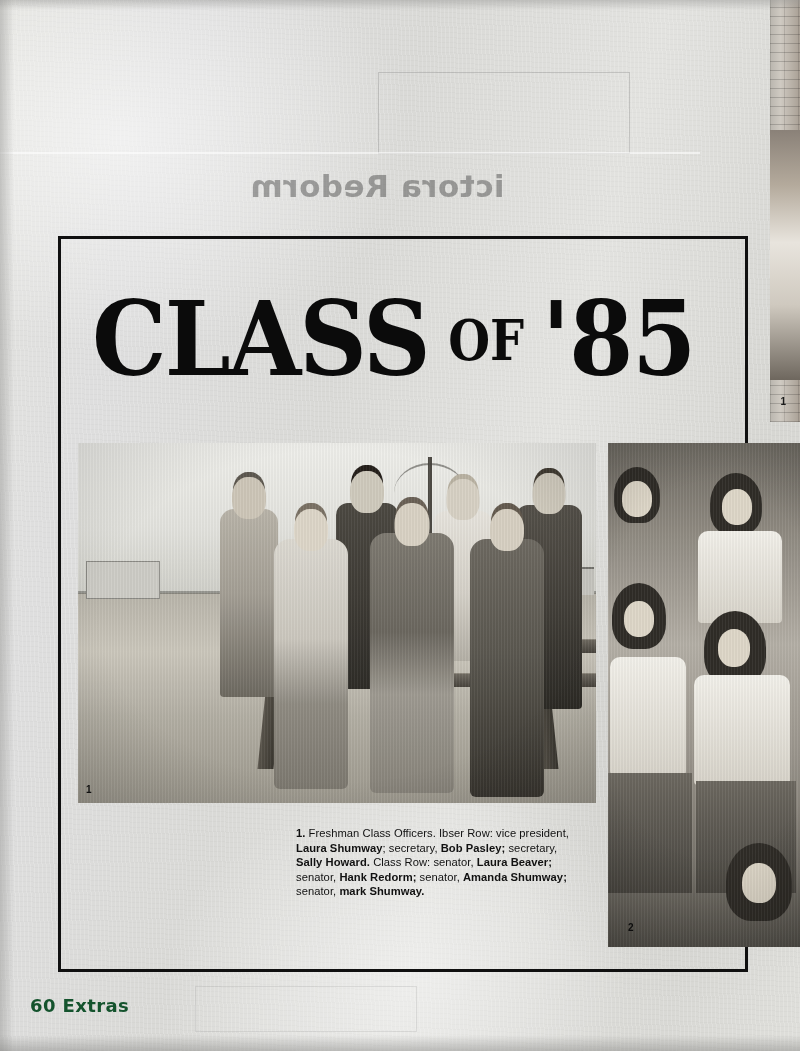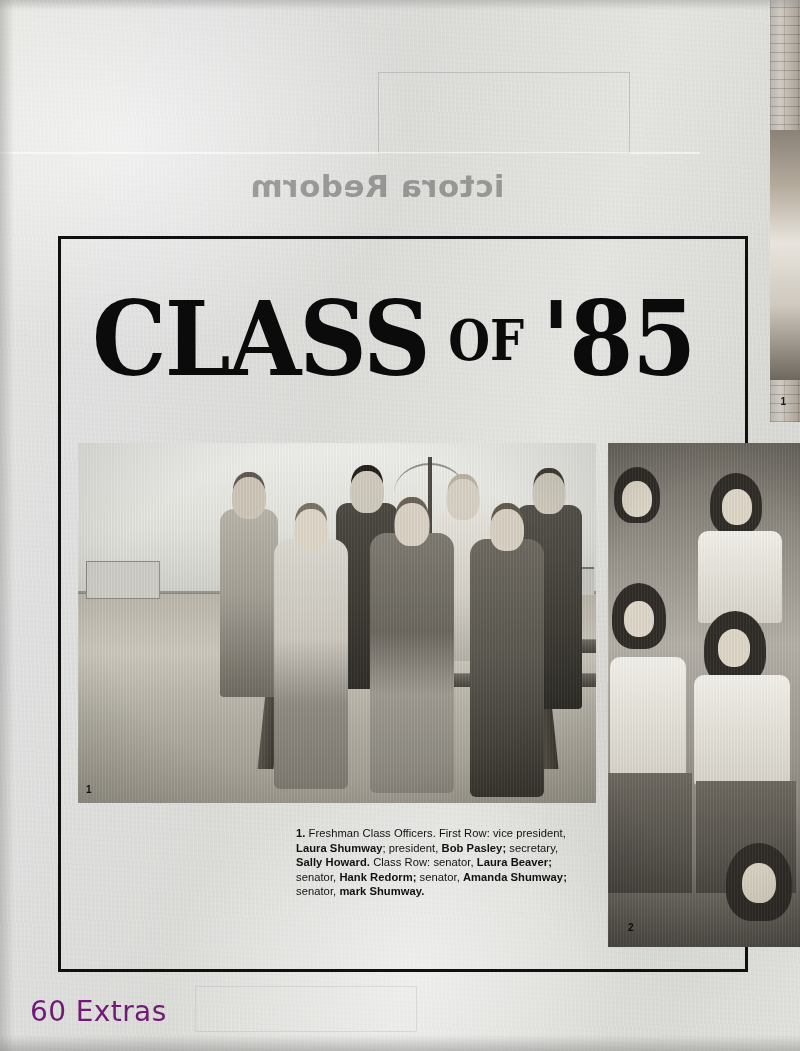--- a/index.html
+++ b/index.html
@@ -313,23 +313,23 @@
     letter-spacing: .05px;
   }
   .caption b { font-weight: bold; }
 
   
   .folio {
     position: absolute;
     left: 30px;
     top: 995px;
     font-family: "DejaVu Sans", sans-serif;
-    font-weight: normal;
-    font-size: 28px;
-    color: #701a75;
+    font-weight: bold;
+    font-size: 18px;
+    color: #14532d;
     letter-spacing: .4px;
   }
 
   
   .scan-left {
     position: absolute; left: 0; top: 0; width: 14px; height: 100%;
     background: linear-gradient(90deg, rgba(160,160,158,.55), rgba(255,255,255,0));
   }
   .scan-top {
     position: absolute; left: 0; top: 0; width: 100%; height: 10px;
@@ -430,21 +430,21 @@
     <div class="cr-jeans" style="left:88px; top:338px; width:100px;height:112px;"></div>
 
     <div class="cr-hair" style="left:118px;top:400px; width:66px; height:78px;"></div>
     <div class="cr-head" style="left:134px;top:420px; width:34px; height:40px;"></div>
 
     <div class="cr-vign"></div>
     <div class="cr-num">2</div>
   </div>
 
   <div class="caption">
-    <b>1.</b><span> Freshman Class Officers. First Row: vice president, </span><b>Laura Shumway</b><span>; president, </span><b>Bob Pasley;</b><span> secretary, </span><b>Sally Howard.</b><span> Class Row: senator, </span><b>Laura Beaver;</b><span> senator, </span><b>Hank Redorm;</b><span> senator, </span><b>Amanda Shumway;</b><span> senator, </span><b>mark Shumway.</b>
+    <b>1.</b><span> Freshman Class Officers. Ibser Row: vice president, </span><b>Laura Shumway</b><span>; secretary, </span><b>Bob Pasley;</b><span> secretary, </span><b>Sally Howard.</b><span> Class Row: senator, </span><b>Laura Beaver;</b><span> senator, </span><b>Hank Redorm;</b><span> senator, </span><b>Amanda Shumway;</b><span> senator, </span><b>mark Shumway.</b>
   </div>
 
   <div class="folio">60 Extras</div>
 
   <div class="scan-left"></div>
   <div class="scan-top"></div>
   <div class="scan-bottom"></div>
 </div>
 
 </body></html>

